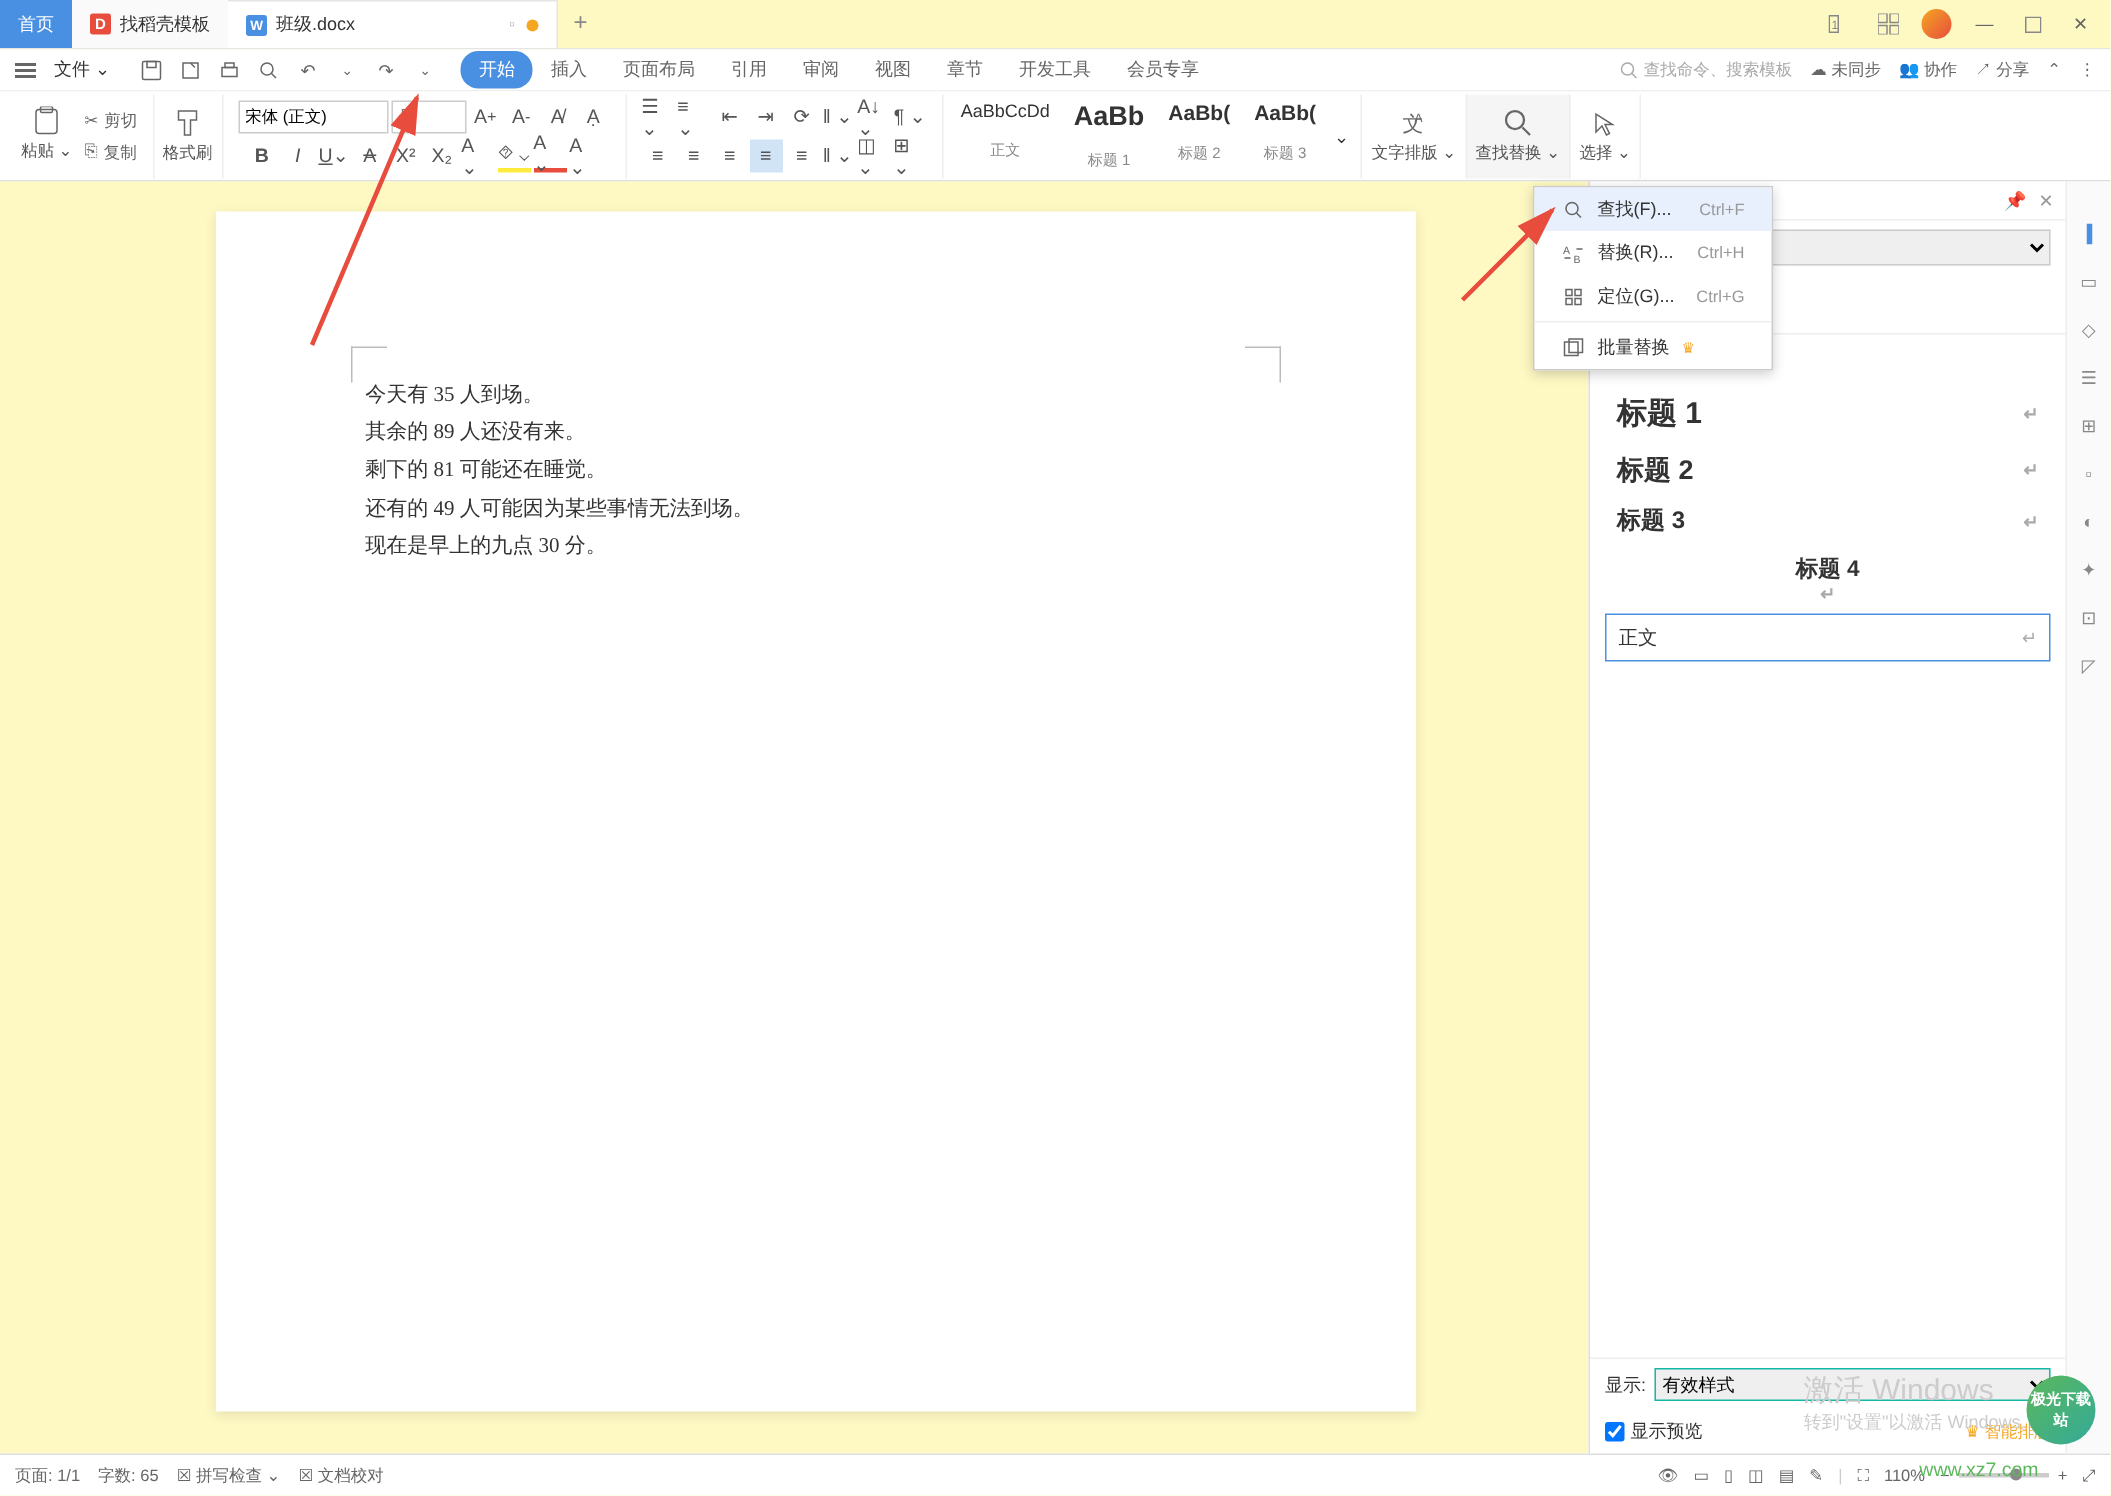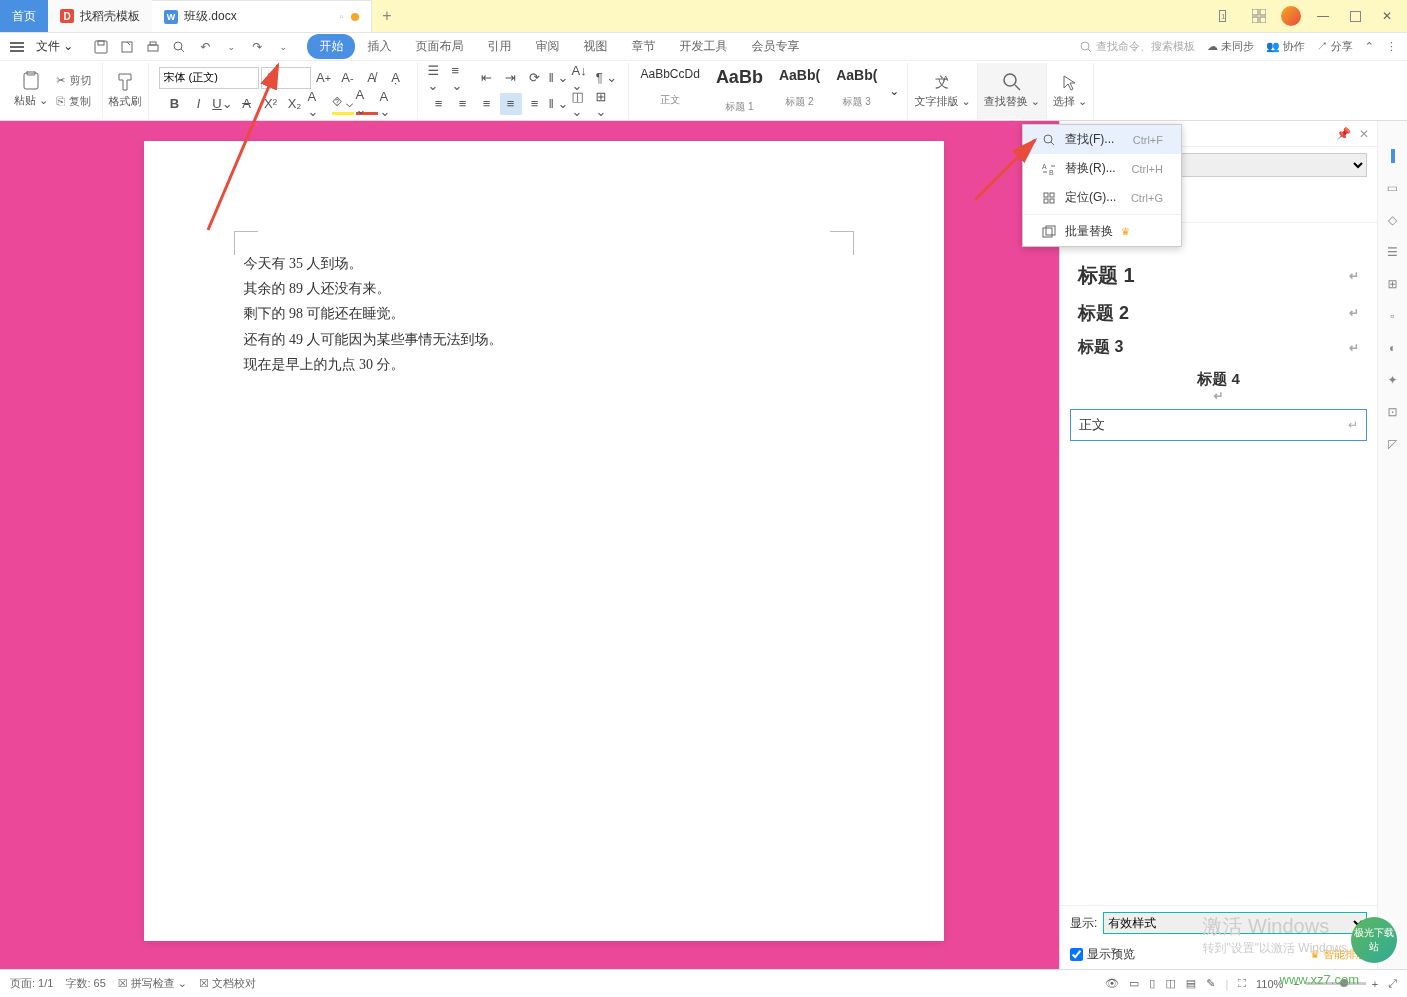--- a/index.html
+++ b/index.html
@@ -55,21 +55,21 @@
 
 .dropdown { position: absolute; top: 124px; left: 1022px; width: 160px; background: #fff; border: 1px solid #ccc; box-shadow: 0 2px 8px rgba(0,0,0,0.2); z-index: 100; }
 .dd-item { display: flex; align-items: center; padding: 6px 18px; gap: 8px; font-size: 12px; }
 .dd-item.hover { background: #e8f0fe; }
 .dd-shortcut { margin-left: auto; color: #999; font-size: 11px; }
 .dd-sep { height: 1px; background: #eee; margin: 2px 0; }
 .dd-icon { width: 16px; height: 16px; display: flex; align-items: center; justify-content: center; color: #666; }
 .crown { color: #f5a623; font-size: 10px; }
 
 
-.doc-area { position: absolute; top: 121px; left: 0; right: 348px; bottom: 28px; background: #ec4899; overflow: auto; padding-left: 28px; }
+.doc-area { position: absolute; top: 121px; left: 0; right: 348px; bottom: 28px; background: #fef9c3; overflow: auto; padding-left: 28px; }
 .page { width: 800px; min-height: 800px; background: #fff; margin: 20px auto; box-shadow: 0 2px 8px rgba(0,0,0,0.1); padding: 110px 100px; position: relative; }
 .page-corner { position: absolute; width: 24px; height: 24px; }
 .page-corner.tl { top: 90px; left: 90px; border-left: 1px solid #bbb; border-top: 1px solid #bbb; }
 .page-corner.tr { top: 90px; right: 90px; border-right: 1px solid #bbb; border-top: 1px solid #bbb; }
 .doc-line { font-size: 14px; line-height: 1.8; color: #333; font-family: SimSun, serif; }
 
 
 .rpanel { position: absolute; top: 121px; right: 30px; width: 318px; bottom: 28px; background: #fff; border-left: 1px solid #ddd; display: flex; flex-direction: column; }
 .rpanel-head { height: 26px; display: flex; align-items: center; justify-content: flex-end; gap: 8px; padding: 0 8px; border-bottom: 1px solid #eee; }
 .rpanel-tabs { display: flex; gap: 8px; padding: 6px 10px; border-bottom: 1px solid #eee; }
@@ -97,21 +97,21 @@
 .statusbar { position: absolute; bottom: 0; left: 0; right: 0; height: 28px; background: #fff; border-top: 1px solid #ddd; display: flex; align-items: center; padding: 0 10px; font-size: 11px; color: #666; gap: 12px; }
 .status-right { margin-left: auto; display: flex; align-items: center; gap: 10px; }
 .zoom-ctrl { display: flex; align-items: center; gap: 6px; }
 
 
 .arrow { position: absolute; z-index: 200; pointer-events: none; }
 
 
 .watermark { position: absolute; bottom: 40px; right: 48px; font-size: 22px; color: #ccc; }
 .watermark2 { position: absolute; bottom: 10px; right: 48px; font-size: 13px; color: #5cb85c; }
-.logo-wm { position: absolute; bottom: 34px; right: 10px; width: 46px; height: 46px; border-radius: 50%; background: linear-gradient(135deg,#5cb85c,#3a9); display:flex; align-items:center; justify-content:center; color:#fff; font-size:10px; }
+.logo-wm { position: absolute; bottom: 34px; right: 10px; width: 46px; height: 46px; border-radius: 50%; background: linear-gradient(135deg,#5cb85c,#3a9); display:flex; align-items:center; justify-content:center; color:#fff; font-size:10px;font-weight:bold; }
 
 svg { display: block; }
 </style>
 </head>
 <body>
 
 <div class="titlebar">
   <div class="tab home">
       <span>首页</span>
     </div>
@@ -405,21 +405,21 @@
     <span class="crown">♛</span>
   </div>
 </div>
 
 <div class="doc-area">
   <div class="page">
     <div class="page-corner tl"></div>
     <div class="page-corner tr"></div>
     <div class="doc-line">今天有 35 人到场。</div>
     <div class="doc-line">其余的 89 人还没有来。</div>
-    <div class="doc-line">剩下的 98 可能还在睡觉。</div>
+    <div class="doc-line">剩下的 81 可能还在睡觉。</div>
     <div class="doc-line">还有的 49 人可能因为某些事情无法到场。</div>
     <div class="doc-line">现在是早上的九点 30 分。</div>
   </div>
 </div>
 
 <div class="rpanel">
   <div class="rpanel-head">
     <span style="color:#999;">📌</span>
     <span style="color:#999;">✕</span>
   </div>

